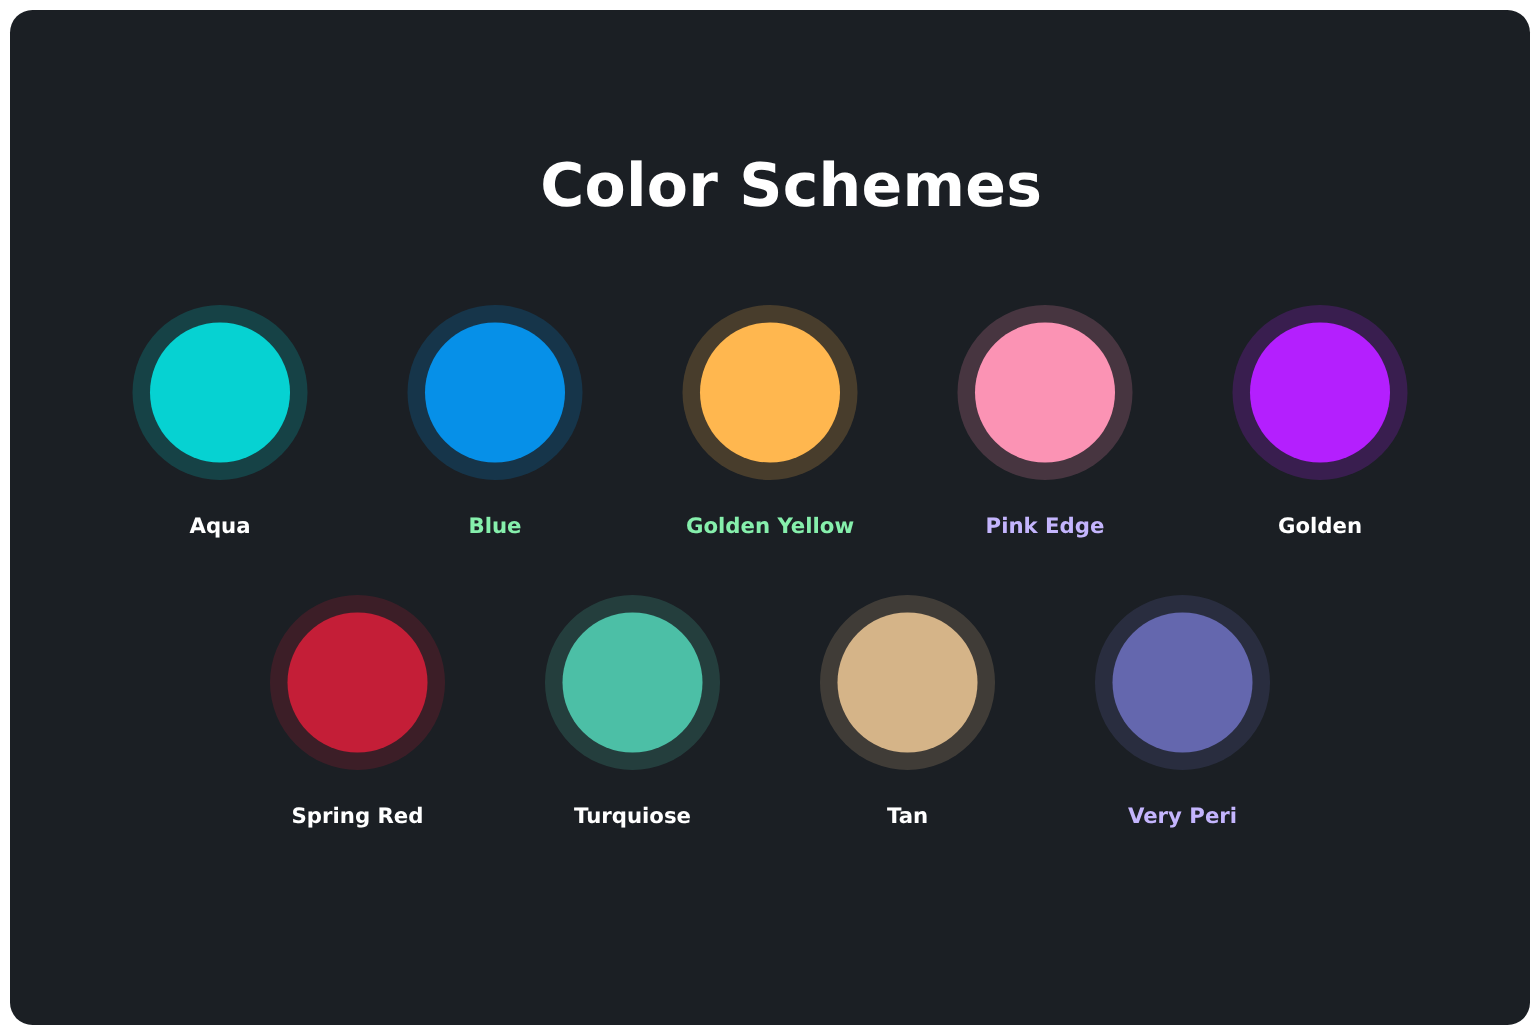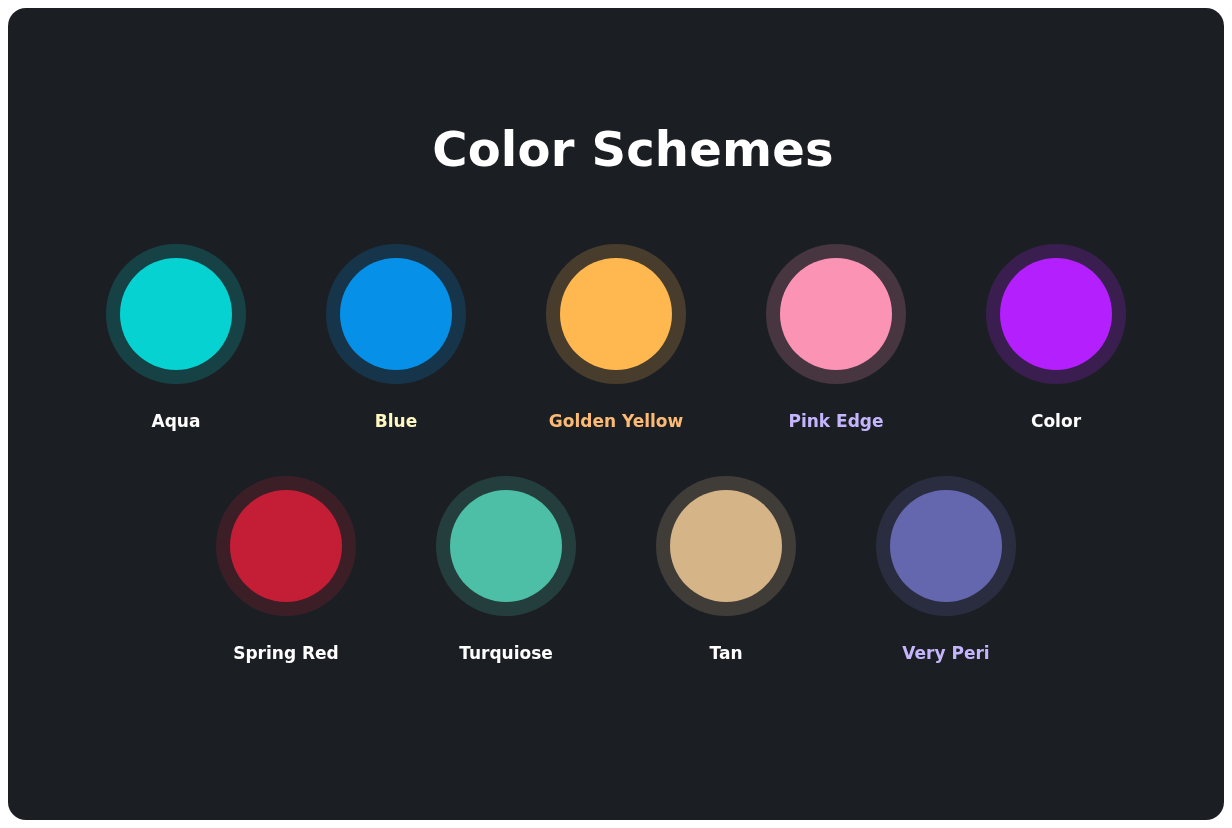--- a/index.html
+++ b/index.html
@@ -104,39 +104,39 @@
         <div class="swatch">
           <div class="swatch-ring" style="background: rgba(6, 210, 210, 0.2);">
             <div class="swatch-core" style="background: rgb(6, 210, 210);"></div>
           </div>
           <div class="swatch-label" style="color: rgb(255, 255, 255);">Aqua</div>
         </div>
         <div class="swatch">
           <div class="swatch-ring" style="background: rgba(6, 144, 232, 0.2);">
             <div class="swatch-core" style="background: rgb(6, 144, 232);"></div>
           </div>
-          <div class="swatch-label" style="color: #fef9c3;">Blue</div>
+          <div class="swatch-label" style="color: #86efac;">Blue</div>
         </div>
         <div class="swatch">
           <div class="swatch-ring" style="background: rgba(255, 183, 79, 0.2);">
             <div class="swatch-core" style="background: rgb(255, 183, 79);"></div>
           </div>
-          <div class="swatch-label" style="color: #fdba74;">Golden Yellow</div>
+          <div class="swatch-label" style="color: #86efac;">Golden Yellow</div>
         </div>
         <div class="swatch">
           <div class="swatch-ring" style="background: rgba(251, 147, 180, 0.2);">
             <div class="swatch-core" style="background: rgb(251, 147, 180);"></div>
           </div>
           <div class="swatch-label" style="color: #c4b5fd;">Pink Edge</div>
         </div>
         <div class="swatch">
           <div class="swatch-ring" style="background: rgba(180, 31, 254, 0.2);">
             <div class="swatch-core" style="background: rgb(180, 31, 254);"></div>
           </div>
-          <div class="swatch-label" style="color: rgb(255, 255, 255);">Color</div>
+          <div class="swatch-label" style="color: rgb(255, 255, 255);">Golden</div>
         </div>
       </div>
     <div class="swatch-row row-2">
         <div class="swatch">
           <div class="swatch-ring" style="background: rgba(196, 30, 55, 0.2);">
             <div class="swatch-core" style="background: rgb(196, 30, 55);"></div>
           </div>
           <div class="swatch-label" style="color: rgb(255, 255, 255);">Spring Red</div>
         </div>
         <div class="swatch">

